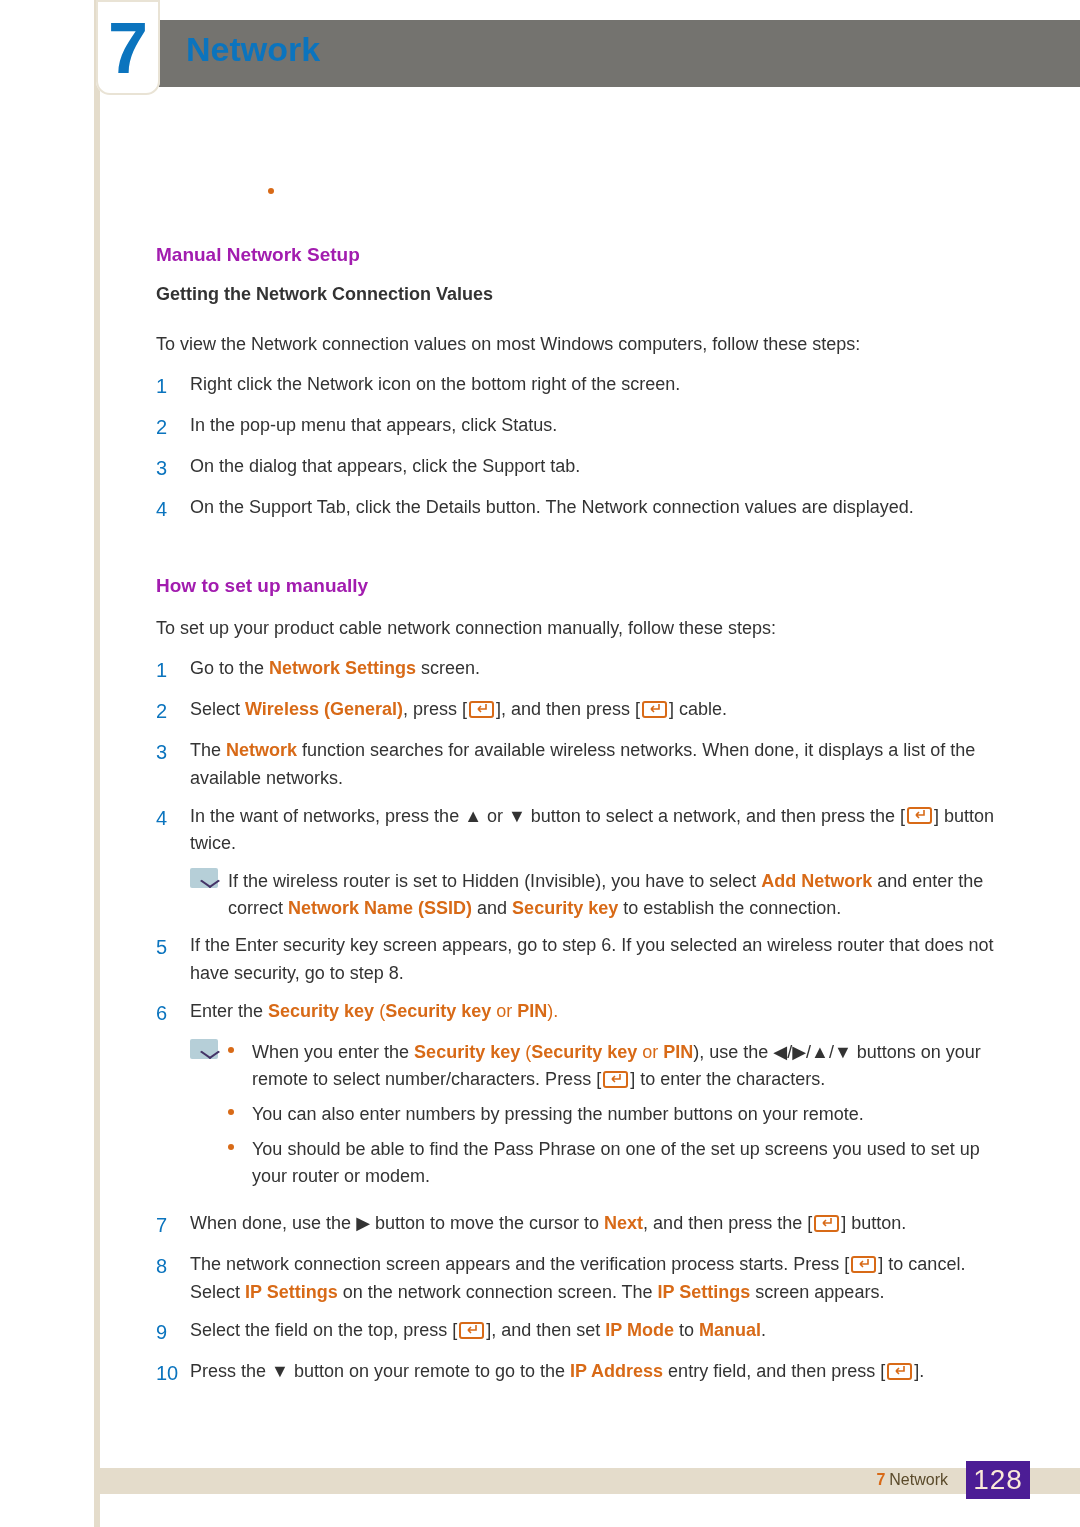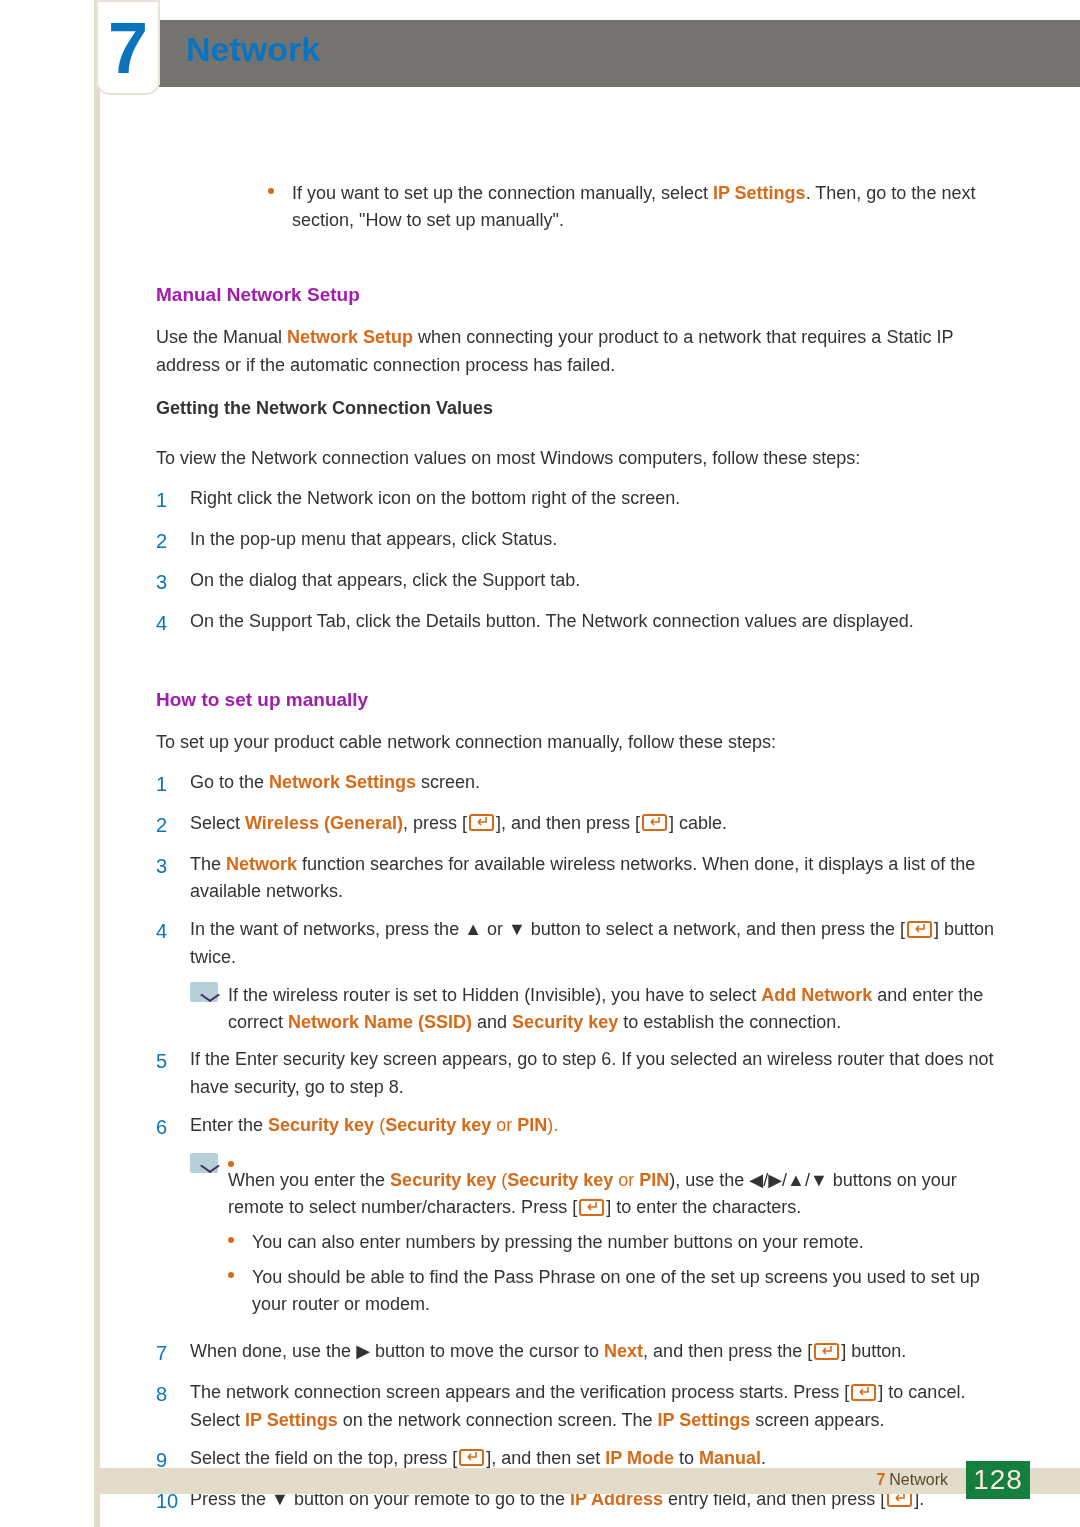--- a/index.html
+++ b/index.html
@@ -26,45 +26,39 @@
   .note-icon { width: 28px; height: 20px; background: #b6cfd8; margin-right: 10px; flex:none; position:relative; border-radius: 2px; }
   .note-icon::after { content:""; position:absolute; right:2px; bottom:1px; width:10px; height:10px; border-bottom:2px solid #436; border-right:2px solid #436; transform: rotate(45deg) skew(-10deg,-10deg); }
   .note-text { flex:1; line-height:1.5; }
   .enter-icon { display:inline-block; vertical-align:middle; border:2px solid #d86a17; border-radius:3px; padding:0 3px 1px 2px; margin:0 2px; line-height:1; position:relative; top:-1px; }
   .enter-icon svg { display:block; }
   .arr { font-family: Arial, sans-serif; }
   .footer { position: absolute; bottom: 28px; left: 100px; right: 0; height: 38px; }
   .footer-band { position:absolute; left:0; right:0; top:7px; height:26px; background:#e4dccb; }
   .footer-label { position:absolute; right: 132px; top: 10px; font-size: 16px; color: #5a4a2a; }
   .footer-chapnum { color:#d86a17; font-weight:bold; margin-right:4px; }
-  .page-num-box { position:absolute; right:50px; top:0; width:64px; height:38px; background:#15803d; color:#fae8d8; font-size:28px; display:flex; align-items:center; justify-content:center; font-weight:300; letter-spacing:1px; }
+  .page-num-box { position:absolute; right:50px; top:0; width:64px; height:38px; background:#4c1d95; color:#fae8d8; font-size:28px; display:flex; align-items:center; justify-content:center; font-weight:300; letter-spacing:1px; }
 </style>
 </head>
 <body>
 
 <div class="left-bar"></div>
 <div class="header-band"></div>
 <div class="chapter-badge">
   <span class="chapter-num">7</span>
 </div>
 <div class="chapter-title">Network</div>
 
 <div class="content">
 
   <div class="bullet-item">
     <div class="bullet-dot"></div>
-    <div class="bullet-text">
-      <span>If you want to set up the connection manually, select </span><span class="hl">IP Settings</span><span>. Then, go to the next section, "How to set up manually".</span>
-    </div>
   </div>
 
   <div class="section-heading">Manual Network Setup</div>
-  <p class="para">
-    <span>Use the Manual </span><span class="hl">Network Setup</span><span> when connecting your product to a network that requires a Static IP address or if the automatic connection process has failed.</span>
-  </p>
 
   <div class="sub-heading">Getting the Network Connection Values</div>
   <p class="para">To view the Network connection values on most Windows computers, follow these steps:</p>
 
   <div class="num-list-item">
       <div class="num-mark">1</div>
       <div class="num-body">Right click the Network icon on the bottom right of the screen.</div>
     </div>
   <div class="num-list-item">
       <div class="num-mark">2</div>
@@ -119,21 +113,21 @@
   </div>
 
   <div class="num-list-item">
     <div class="num-mark">6</div>
     <div class="num-body"><span>Enter the </span><span class="hl">Security key</span><span class="hl-nb"> (</span><span class="hl">Security key</span><span class="hl-nb"> or </span><span class="hl">PIN</span><span class="hl-nb">).</span></div>
   </div>
 
   <div class="note-row">
     <div class="note-icon"></div>
     <div class="note-text">
-      <div class="bullet-item" style="margin-bottom:8px;flex-direction:column;">
+      <div class="bullet-item" style="margin-bottom:8px;">
         <div class="bullet-dot" style="margin-left:0;"></div>
         <div class="bullet-text"><span>When you enter the </span><span class="hl">Security key</span><span class="hl-nb"> (</span><span class="hl">Security key</span><span class="hl-nb"> or </span><span class="hl">PIN</span><span>), use the </span><span class="arr">◀</span><span>/</span><span class="arr">▶</span><span>/</span><span class="arr">▲</span><span>/</span><span class="arr">▼</span><span> buttons on your remote to select number/characters. Press [</span><span class="enter-icon"><svg width="16" height="12" viewBox="0 0 16 12">
                 <path d="M13 1 v5 H5 M5 6 l3 -3 M5 6 l3 3" fill="none" stroke="#d86a17" stroke-width="1.6"></path>
               </svg></span><span>] to enter the characters.</span></div>
       </div>
       <div class="bullet-item" style="margin-bottom:8px;">
         <div class="bullet-dot" style="margin-left:0;"></div>
         <div class="bullet-text">You can also enter numbers by pressing the number buttons on your remote.</div>
       </div>
       <div class="bullet-item">

